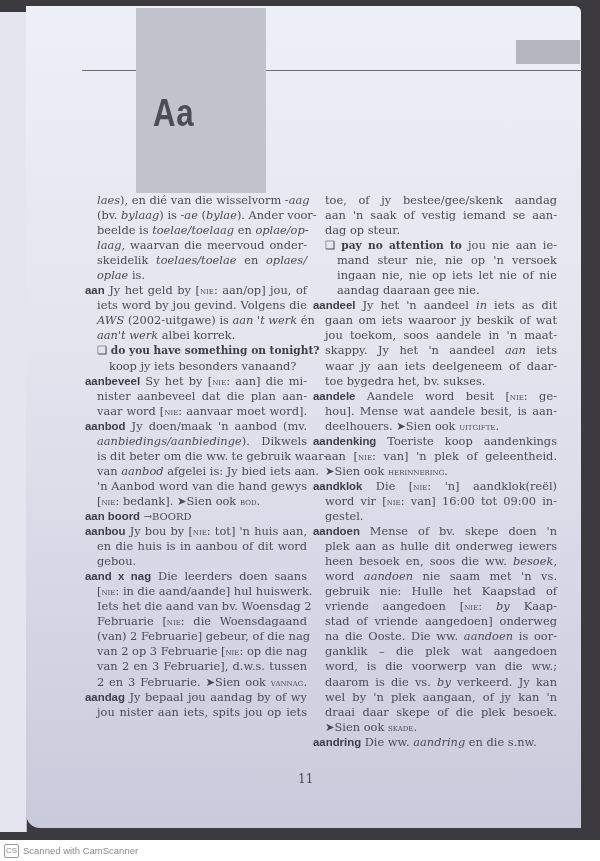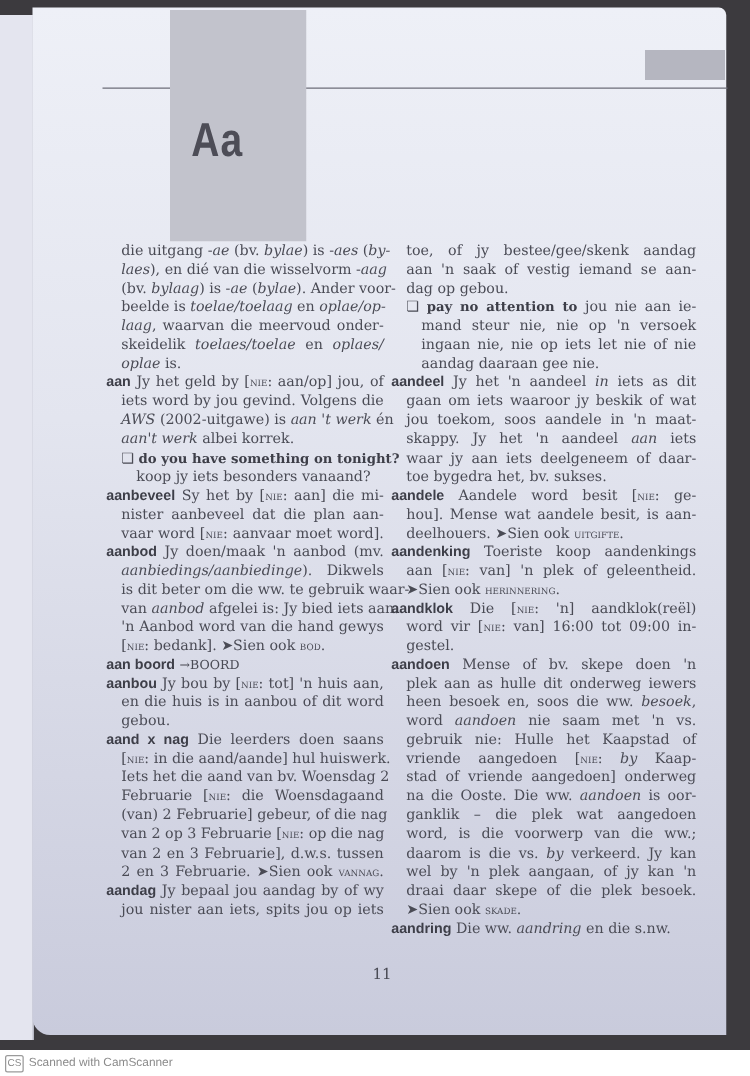--- a/index.html
+++ b/index.html
@@ -2,21 +2,21 @@
 <html><head>
 <meta charset="utf-8">
 <style>
   html,body{margin:0;padding:0;}
   body{width:600px;height:861px;overflow:hidden;background:#fff;position:relative;font-family:"DejaVu Serif",serif;}
   .photo{position:absolute;left:0;top:0;width:600px;height:840px;background:#3c3a3e;overflow:hidden;}
   .left-page{position:absolute;left:0;top:12px;width:26px;height:820px;background:#e4e5ef;border-right:1px solid #b8b9c6;}
   .page{position:absolute;left:26px;top:6px;width:555px;height:822px;background:linear-gradient(180deg,#eef0f7 0%,#e3e5ef 40%,#c9cbdc 100%);border-radius:0 6px 0 14px;}
   .rule{position:absolute;left:56px;top:64px;width:500px;height:1px;background:#6c6d78;}
   .tab{position:absolute;left:490px;top:34px;width:64px;height:24px;background:#b5b6c0;}
-  .letter-block{position:absolute;left:110px;top:2px;width:109px;height:185px;background:#c2c3cc;}
+  .letter-block{position:absolute;left:110px;top:2px;width:130px;height:185px;background:#c2c3cc;}
   .letter{position:absolute;left:17px;top:84px;font-family:"Liberation Sans",sans-serif;font-weight:bold;font-size:38px;color:#4d4d57;transform:scaleX(0.82);transform-origin:left top;letter-spacing:1px;}
   .col{position:absolute;font-size:11.4px;line-height:15.05px;color:#4a4b55;}
   .col-left{left:59px;top:187px;width:222px;}
   .col-right{left:287px;top:187px;width:244px;}
   .ln{white-space:nowrap;text-align:justify;text-align-last:justify;height:15.05px;}
   .ln.last{text-align-last:left;}
   .ind{padding-left:12px;}
   .ind2{padding-left:24px;}
   .hw{font-family:"Liberation Sans",sans-serif;font-weight:bold;color:#3d3e48;}
   .ex{font-weight:bold;font-size:10.6px;color:#3d3e48;}
@@ -35,21 +35,20 @@
   <div class="page">
     <div class="rule"></div>
     <div class="tab"></div>
     <div class="letter-block">
       <div class="letter">Aa</div>
     </div>
 
     <div class="col col-left">
 
       <div>
-        <div class="ln ind">die uitgang -<i>ae</i> (bv. <i>bylae</i>) is -<i>aes</i> (<i>by-</i></div>
         <div class="ln ind"><i>laes</i>), en dié van die wisselvorm -<i>aag</i></div>
         <div class="ln ind">(bv. <i>bylaag</i>) is -<i>ae</i> (<i>bylae</i>). Ander voor-</div>
         <div class="ln ind">beelde is <i>toelae/toelaag</i> en <i>oplae/op-</i></div>
         <div class="ln ind"><i>laag</i>, waarvan die meervoud onder-</div>
         <div class="ln ind">skeidelik <i>toelaes/toelae</i> en <i>oplaes/</i></div>
         <div class="ln ind last"><i>oplae</i> is.</div>
       </div>
 
       <div>
         <div class="ln"><span class="hw">aan</span> Jy het geld by [<span class="sc">nie</span>: aan/op] jou, of</div>
@@ -99,21 +98,21 @@
       <div>
         <div class="ln"><span class="hw">aandag</span> <span>Jy bepaal jou aandag by of wy</span></div>
         <div class="ln ind">jou nister aan iets, spits jou op iets</div>
       </div>
     </div>
 
     <div class="col col-right">
       <div>
         <div class="ln ind">toe, of jy bestee/gee/skenk aandag</div>
         <div class="ln ind">aan 'n saak of vestig iemand se aan-</div>
-        <div class="ln ind last">dag op gebou.</div>
+        <div class="ln ind last">dag op steur.</div>
         <div class="ln ind">❏ <span class="ex">pay no attention to</span> <span>jou nie aan ie-</span></div>
         <div class="ln ind2">mand steur nie, nie op 'n versoek</div>
         <div class="ln ind2">ingaan nie, nie op iets let nie of nie</div>
         <div class="ln ind2 last">aandag daaraan gee nie.</div>
       </div>
       <div>
         <div class="ln"><span class="hw">aandeel</span> Jy het 'n aandeel <i>in</i> iets as dit</div>
         <div class="ln ind">gaan om iets waaroor jy beskik of wat</div>
         <div class="ln ind">jou toekom, soos aandele in 'n maat-</div>
         <div class="ln ind">skappy. Jy het 'n aandeel <i>aan</i> iets</div>

